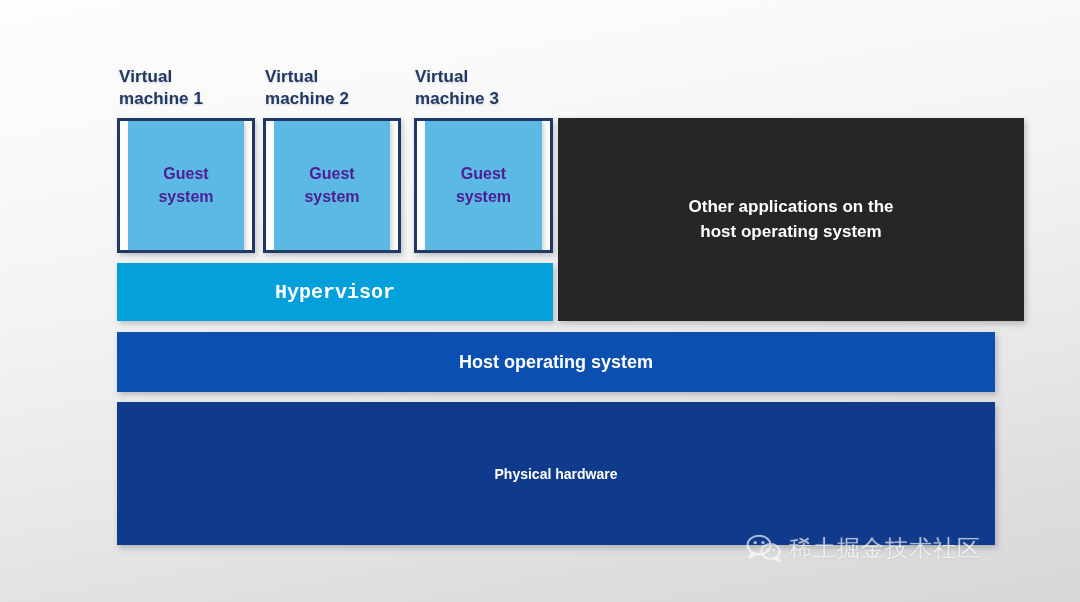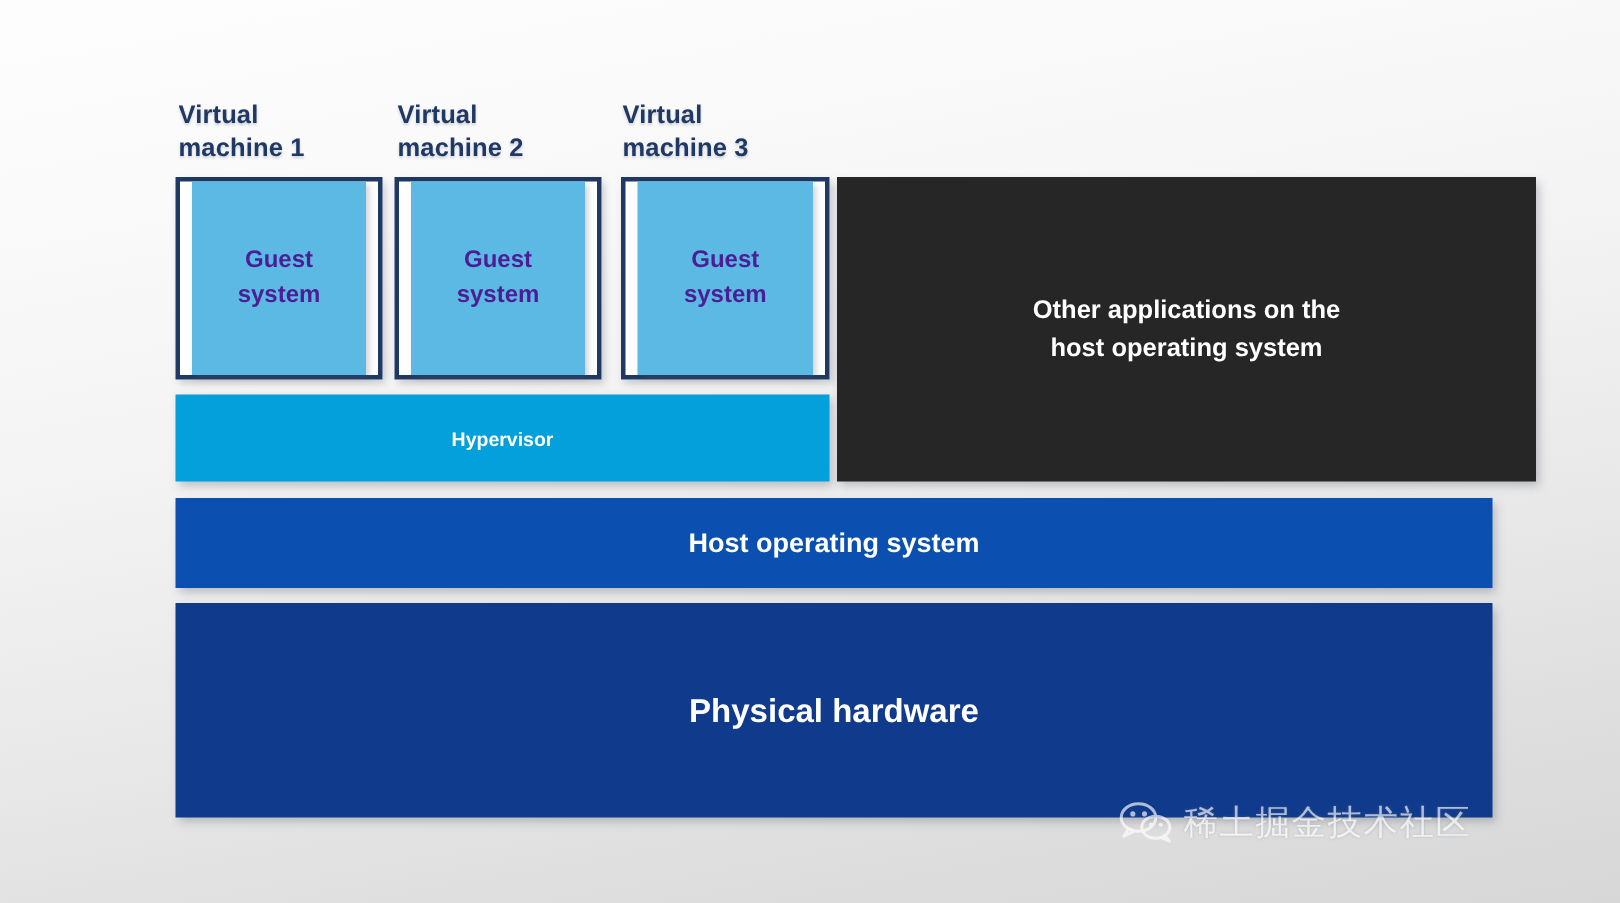--- a/index.html
+++ b/index.html
@@ -77,35 +77,36 @@
     align-items: center;
     justify-content: center;
     text-align: center;
     color: #ffffff;
     font-weight: bold;
     box-shadow: 2px 3px 6px rgba(85,90,105,0.34);
   }
 
   #hypervisor-bar {
     background: #04a0dc;
-    font-size: 13px;
+    font-size: 20px;
+    font-family: Liberation Mono, monospace;
   }
   #other-apps-box {
     background: #262626;
     font-size: 17px;
     line-height: 1.45;
     white-space: pre-line;
   }
   #host-os-bar {
     background: #0b50b0;
     font-size: 18px;
   }
   #physical-hw-bar {
     background: #103a8c;
-    font-size: 22px;
+    font-size: 14px;
   }
 
   
   #watermark {
     position: absolute;
     left: 746px;
     top: 534px;
     display: flex;
     align-items: center;
     gap: 7px;

